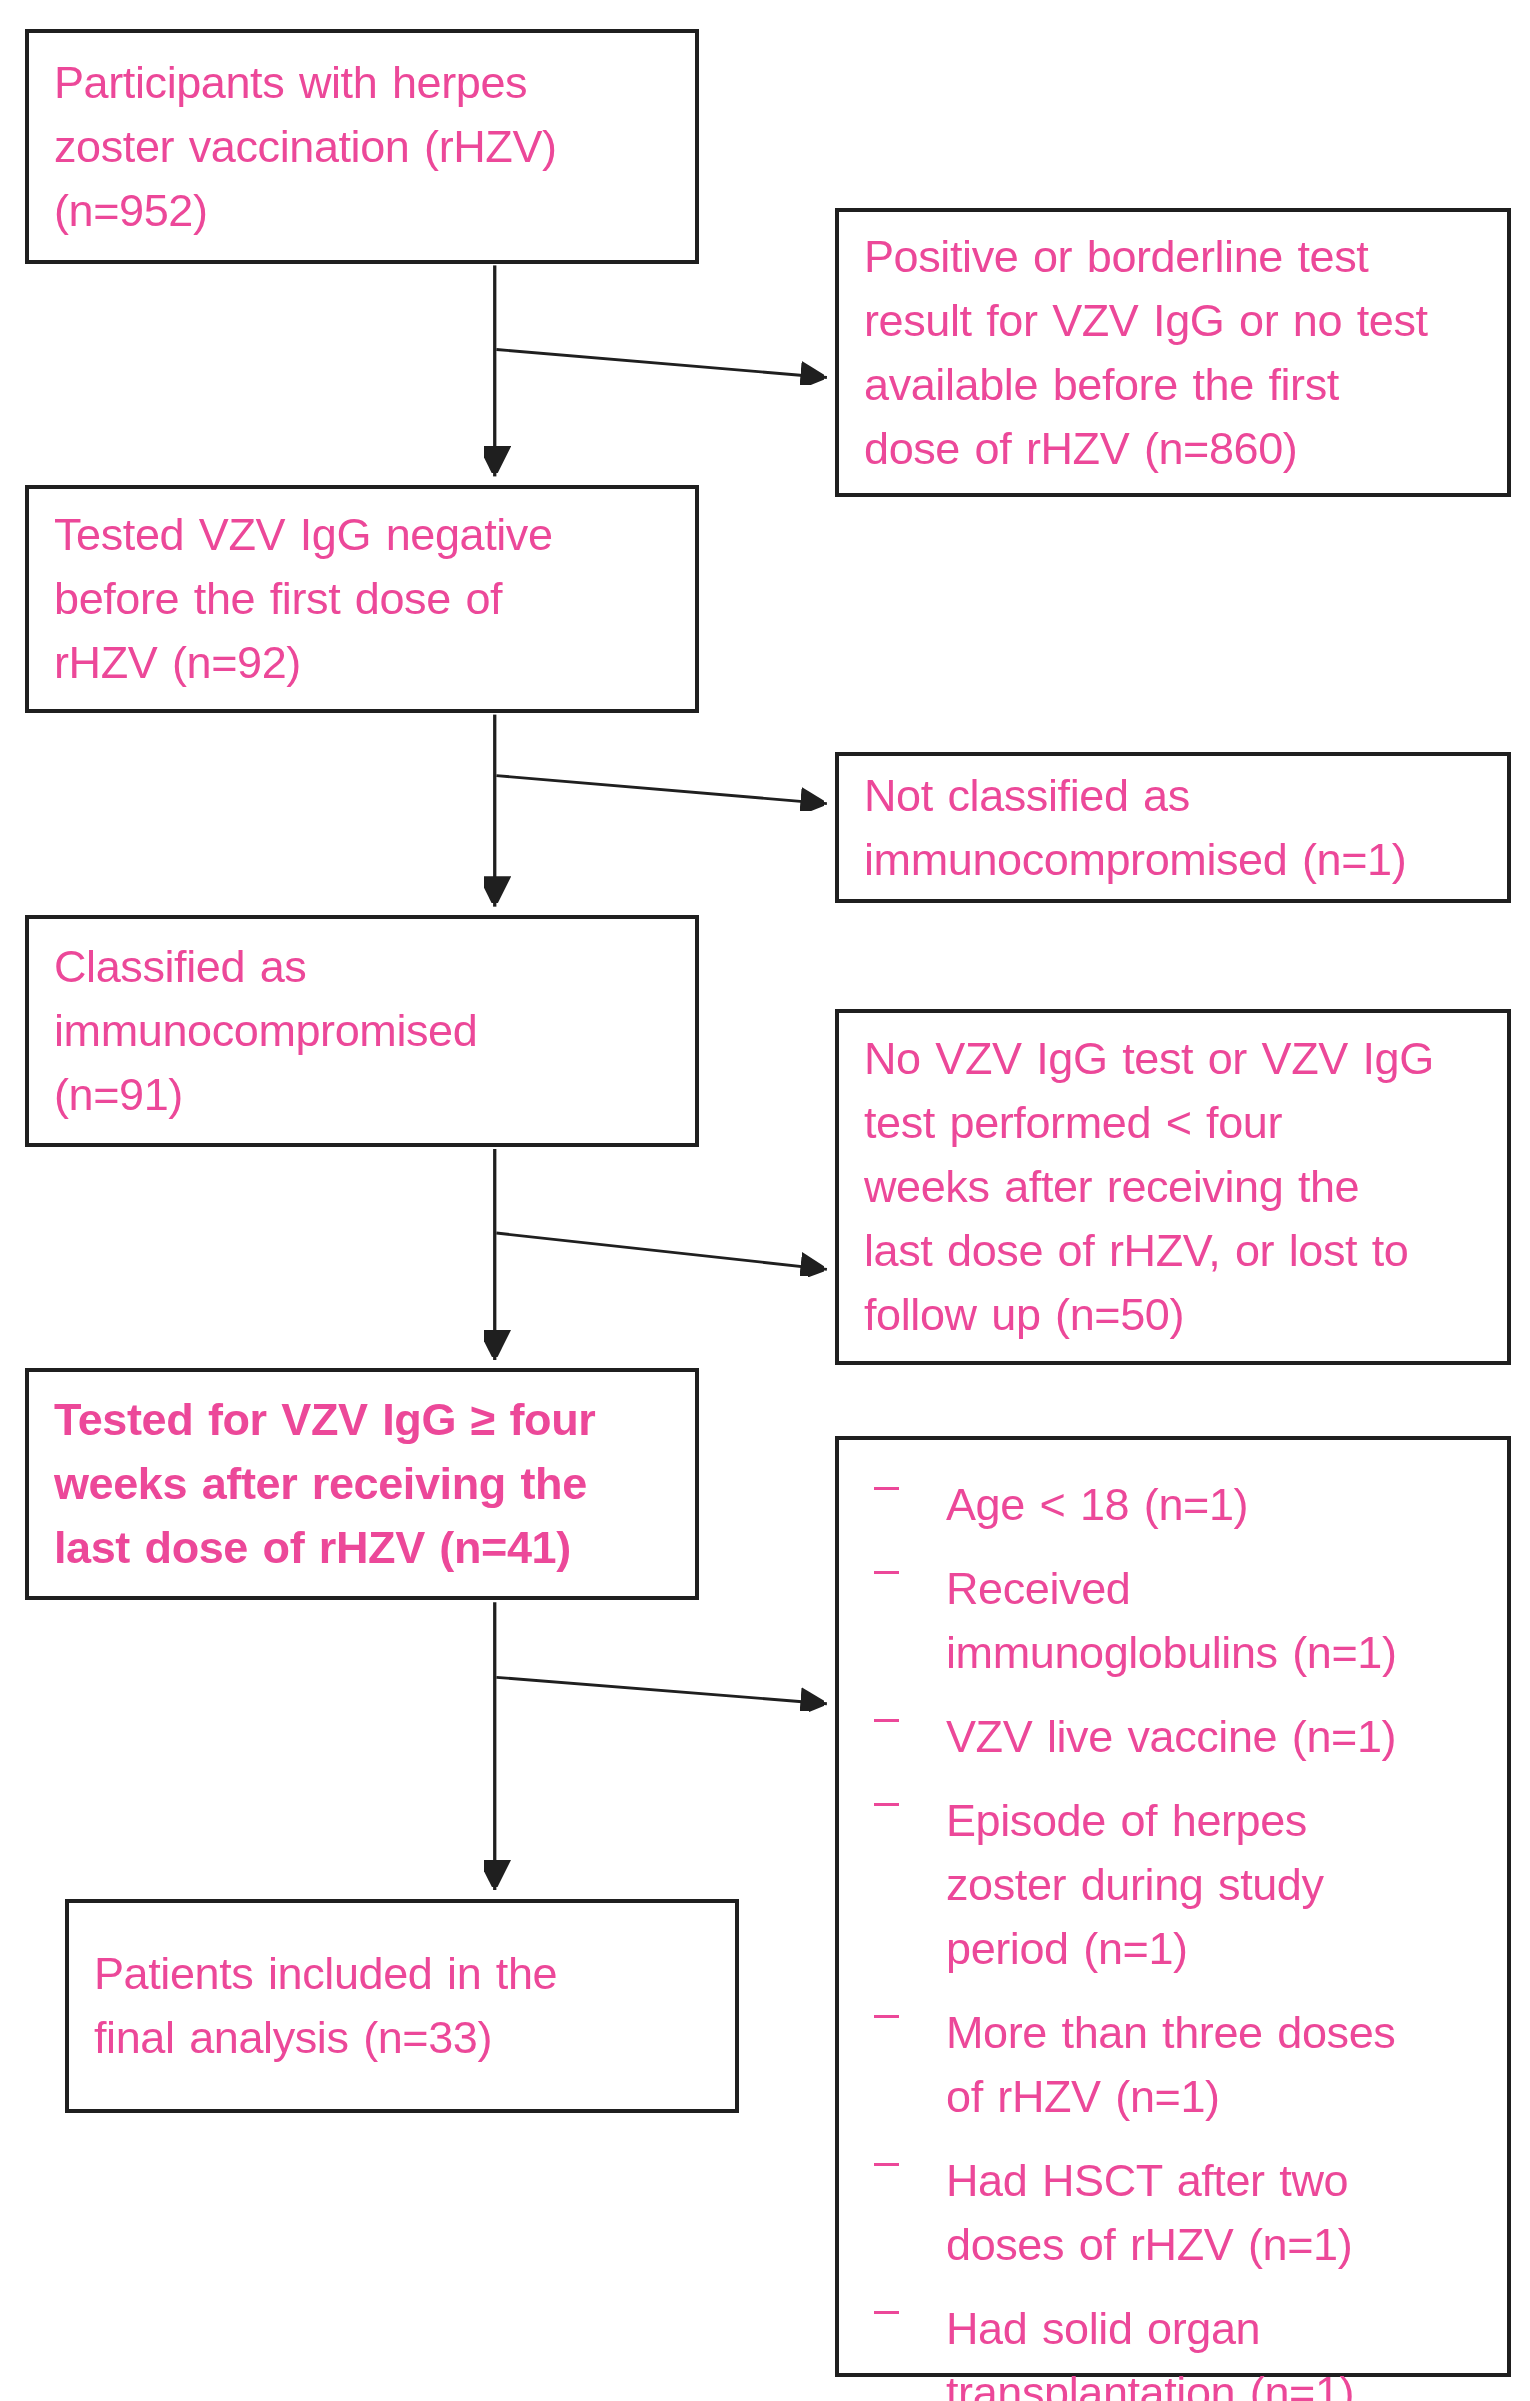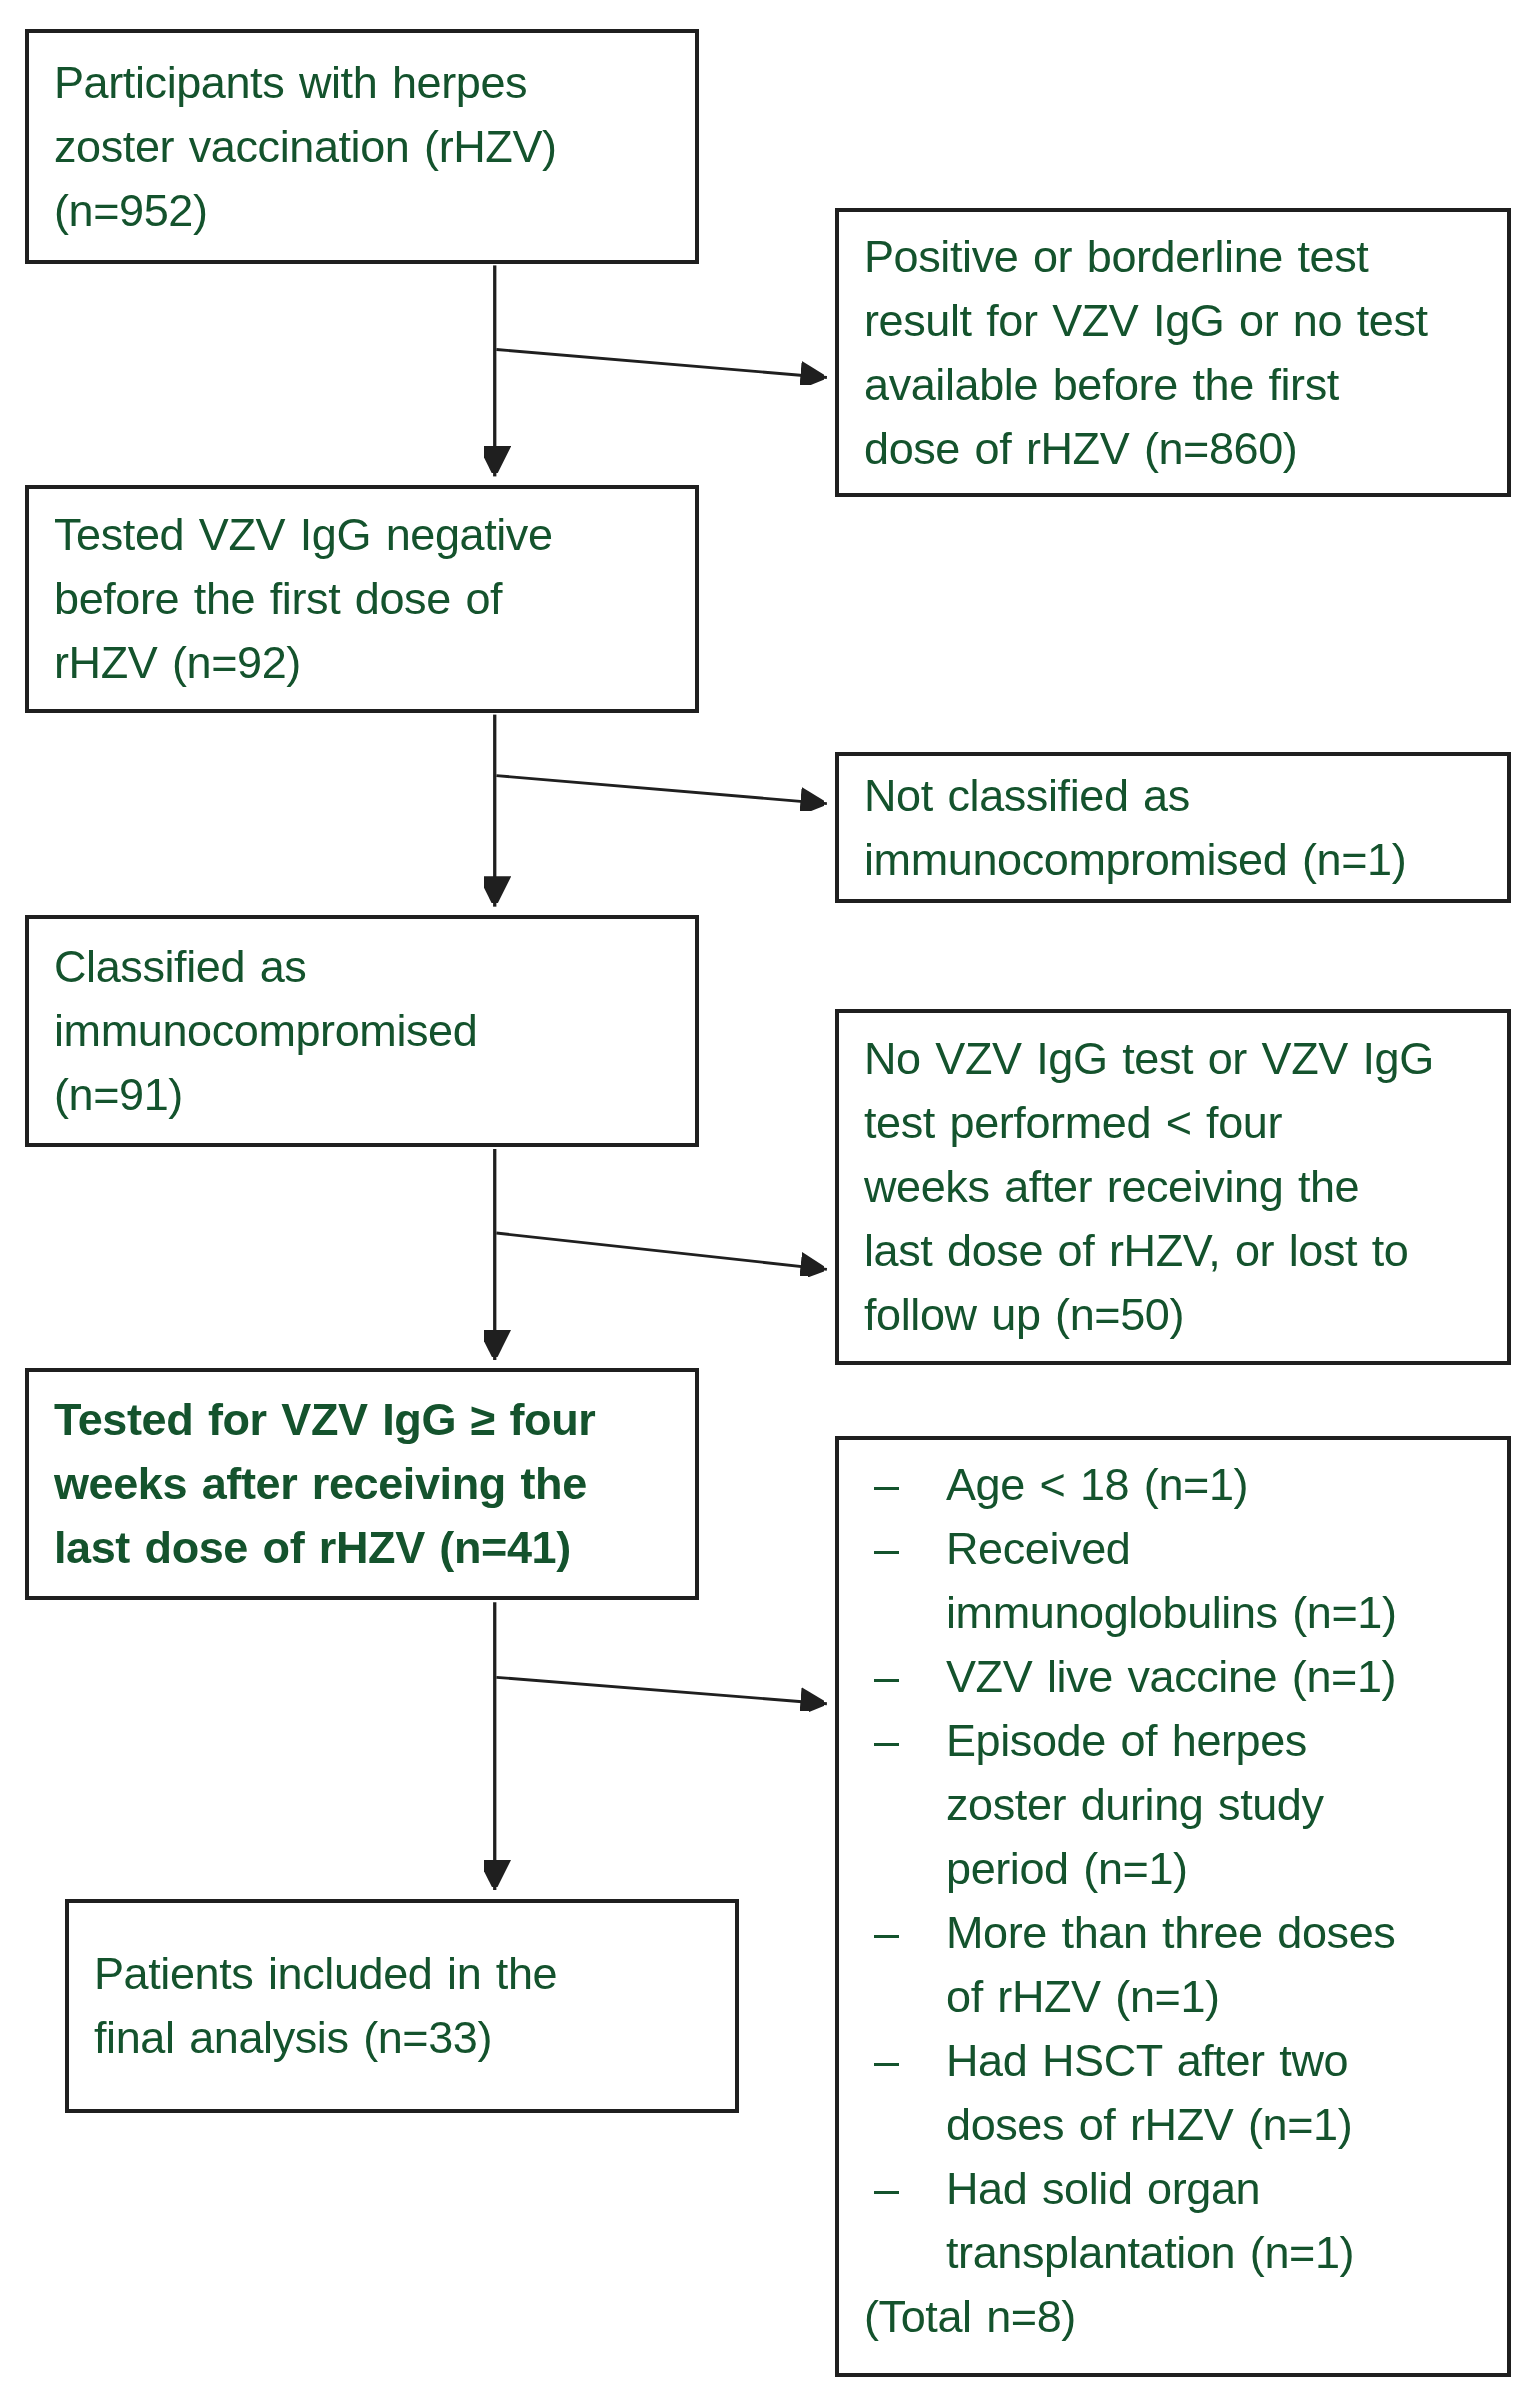--- a/index.html
+++ b/index.html
@@ -2,21 +2,21 @@
 <html style="font-size:13px"><head>
 <meta charset="utf-8">
 <style>
   html,body{margin:0;padding:0;background:#ffffff;}
   #canvas{
     position:relative;
     width:1531px;
     height:2401px;
     background:#ffffff;
     font-family:"Liberation Sans", sans-serif;
-    color:#14532d;
+    color:#ec4899;
     overflow:hidden;
   }
   .box{
     position:absolute;
     box-sizing:border-box;
     border:4.1px solid #1f1f1f;
     background:#ffffff;
     display:flex;
     align-items:center;
     font-size:45px;
@@ -50,20 +50,21 @@
     align-items:flex-start;
   }
   .li .dash{
     flex:0 0 82px;
     padding-left:10px;
     box-sizing:border-box;
   }
   .li .itxt{
     white-space:pre-line;
     flex:1 1 auto;
+    margin-top:20px;
   }
   .total-line{
     white-space:pre-line;
   }
   #arrows{
     position:absolute;
     left:0; top:0;
     width:1531px;
     height:2401px;
     pointer-events:none;

